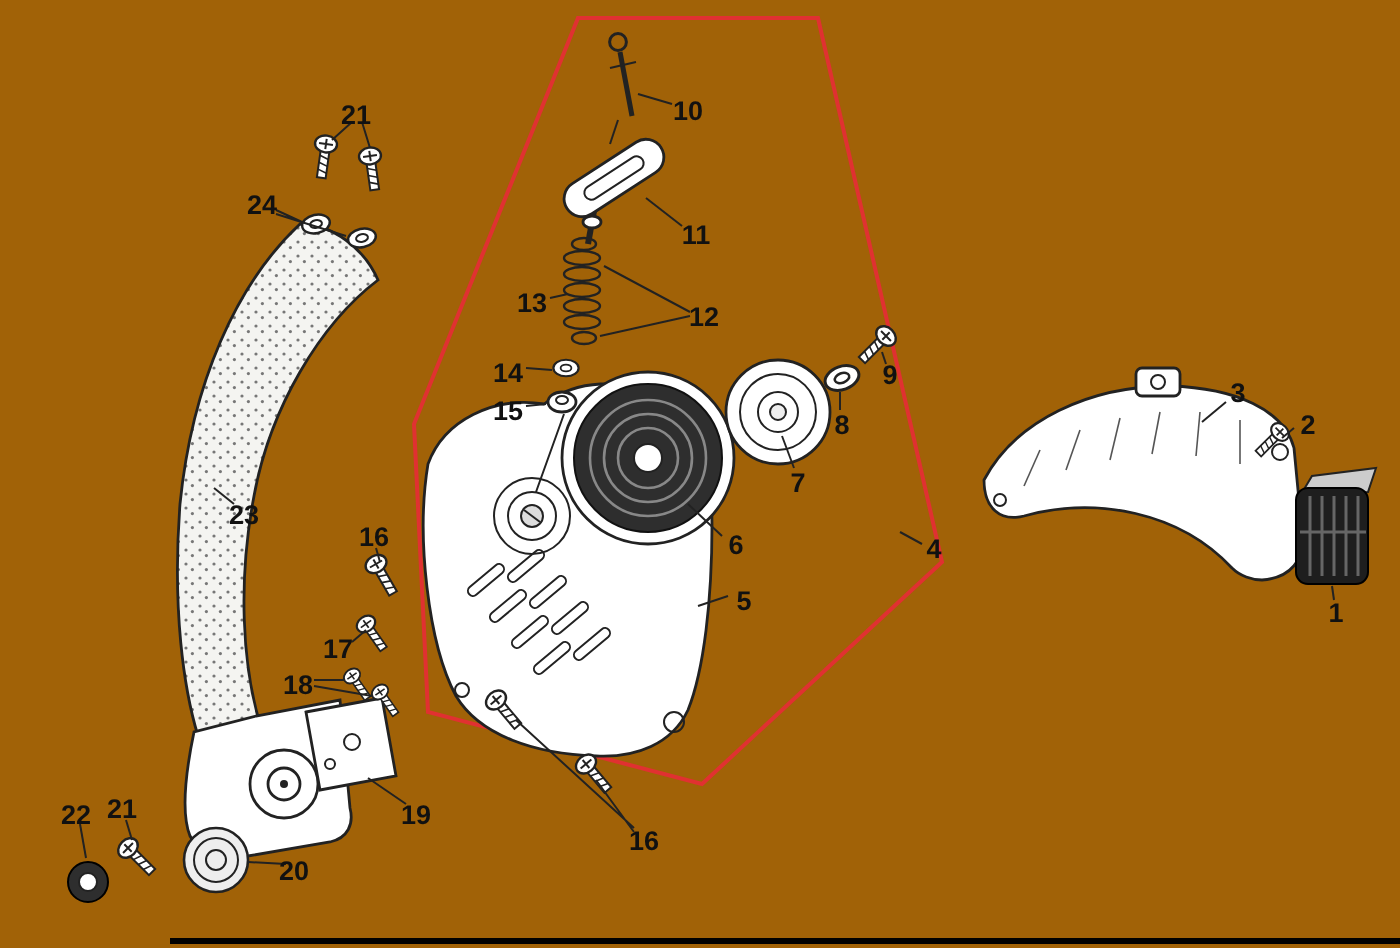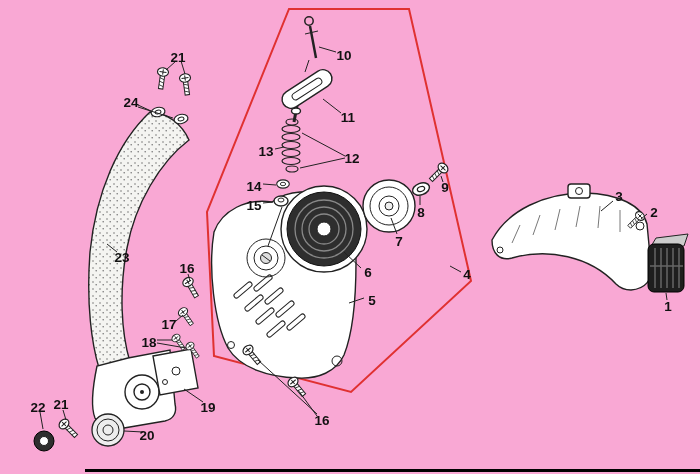--- a/index.html
+++ b/index.html
@@ -1,16 +1,16 @@
 <!DOCTYPE html>
 <html><head>
 <meta charset="utf-8">
 <style>
   html,body{margin:0;padding:0;background:#fff;}
-  .stage{position:relative;width:700px;height:474px;background:#f9a8d4;overflow:hidden;
+  .stage{position:relative;width:700px;height:474px;background:#a16207;overflow:hidden;
          font-family:"Liberation Sans",sans-serif;}
   svg{display:block;}
   .lbl{font-family:"Liberation Sans",sans-serif;font-size:13.5px;font-weight:bold;fill:#111;}
   .ln{stroke:#222;stroke-width:1;fill:none;}
   .outl{fill:#fff;stroke:#222;stroke-width:1.4;}
   .thin{stroke:#222;stroke-width:1;fill:none;}
   .red{fill:none;stroke:#e03131;stroke-width:2;}
 </style>
 </head>
 <body>

